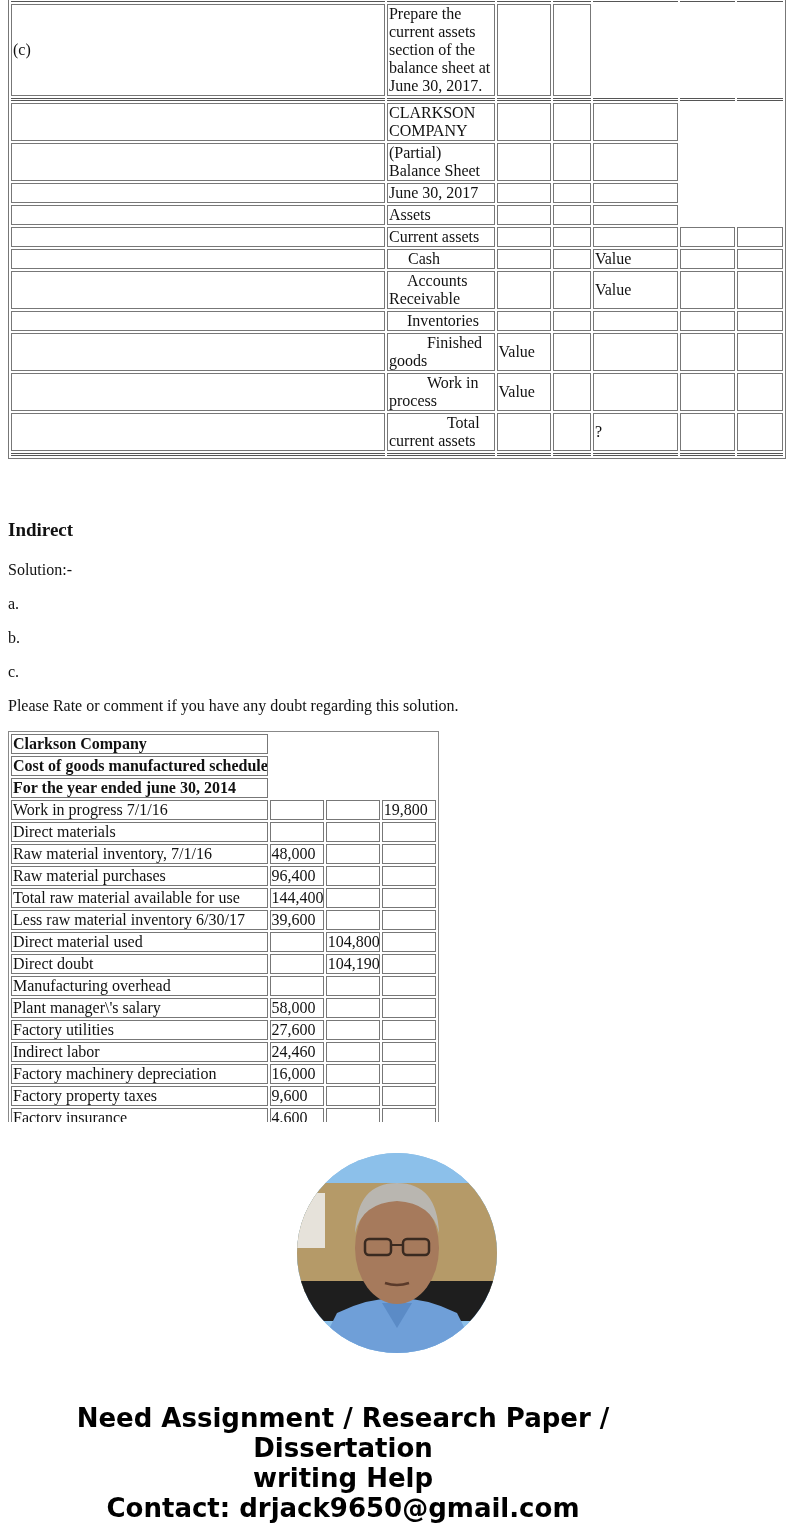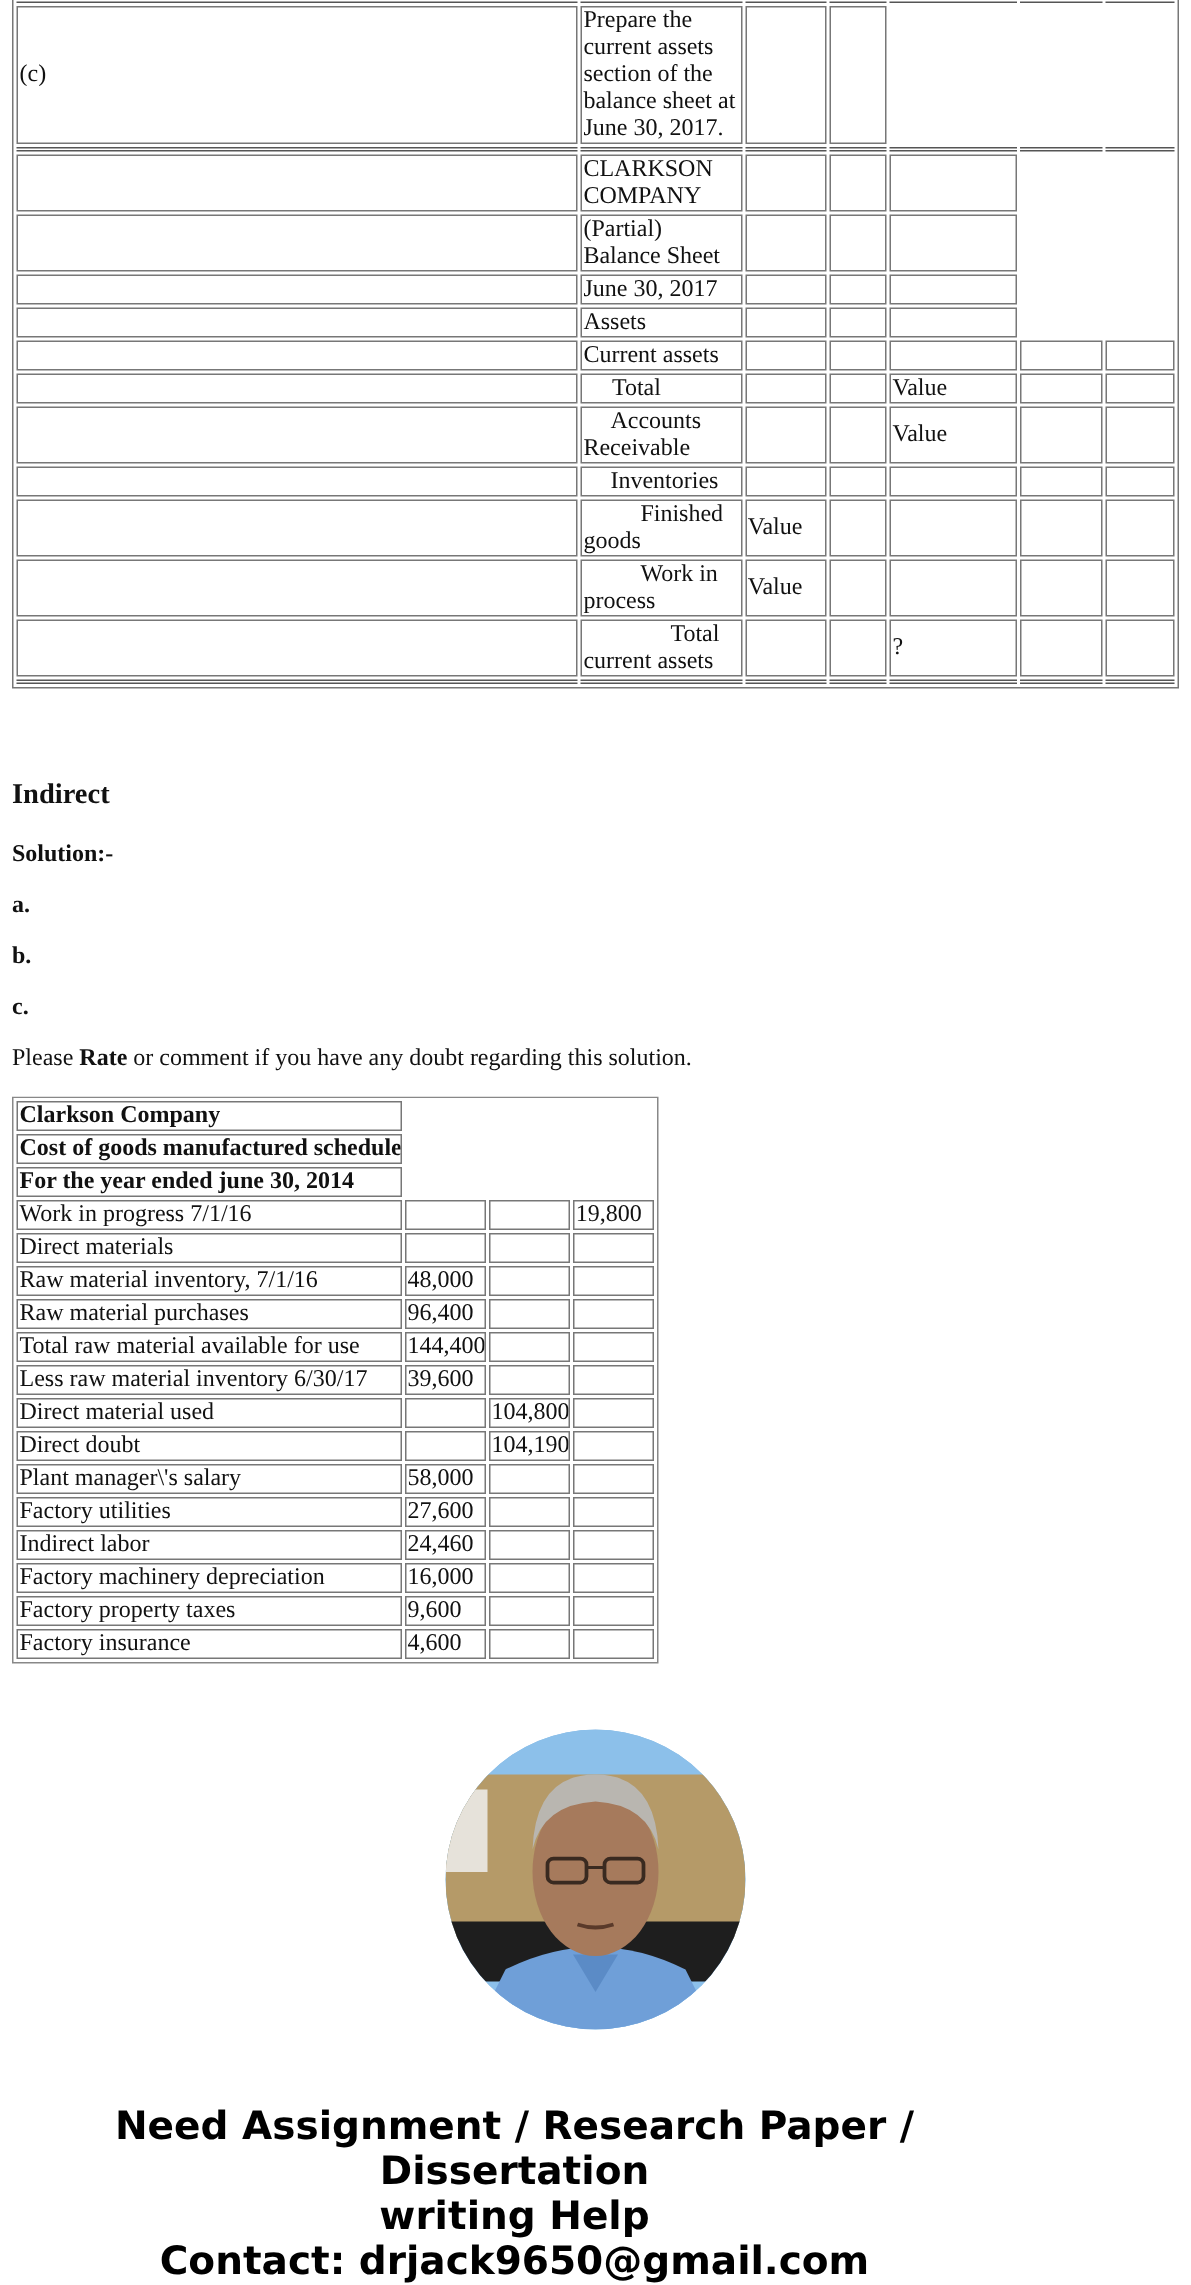--- a/index.html
+++ b/index.html
@@ -32,21 +32,21 @@
       vertical-align: middle;
       line-height: 18px;
       font-size: 16px;
       word-wrap: break-word;
     }
     table.q td.blank { border: none; }
     .ind1 { padding-left: 20px !important; }
 
     .sol-h { position: absolute; left: 8px; top: 519px; font-size: 19px; font-weight: bold; margin: 0; }
     .sol-p { position: absolute; left: 8px; margin: 0; font-size: 16px; }
-    .b { font-weight: bold; }
+    .b { font-weight: normal; }
 
     
     .ctable-clip {
       position: absolute; left: 8px; top: 731px; width: 432px; height: 391px; overflow: hidden;
     }
     table.c {
       border-collapse: separate;
       border-spacing: 2px;
       border: 1px solid #888;
       table-layout: fixed;
@@ -156,21 +156,21 @@
       <td></td>
       <td>Current assets</td>
       <td></td>
       <td></td>
       <td></td>
       <td></td>
       <td></td>
     </tr>
     <tr>
       <td></td>
-      <td class="ind1" style="padding-left:20px">Total</td>
+      <td class="ind1" style="padding-left:20px">Cash</td>
       <td></td>
       <td></td>
       <td>Value</td>
       <td></td>
       <td></td>
     </tr>
     <tr>
       <td style="height:36px"></td>
       <td><span style="display:inline-block;width:18px"></span><span>Accounts Receivable</span></td>
       <td></td>
@@ -295,20 +295,26 @@
     <tr>
           <td>Direct material used</td>
           <td></td>
           <td>104,800</td>
           <td></td>
         </tr>
     <tr>
           <td>Direct doubt</td>
           <td></td>
           <td>104,190</td>
+          <td></td>
+        </tr>
+    <tr>
+          <td>Manufacturing overhead</td>
+          <td></td>
+          <td></td>
           <td></td>
         </tr>
     <tr>
           <td>Plant manager\'s salary</td>
           <td>58,000</td>
           <td></td>
           <td></td>
         </tr>
     <tr>
           <td>Factory utilities</td>

